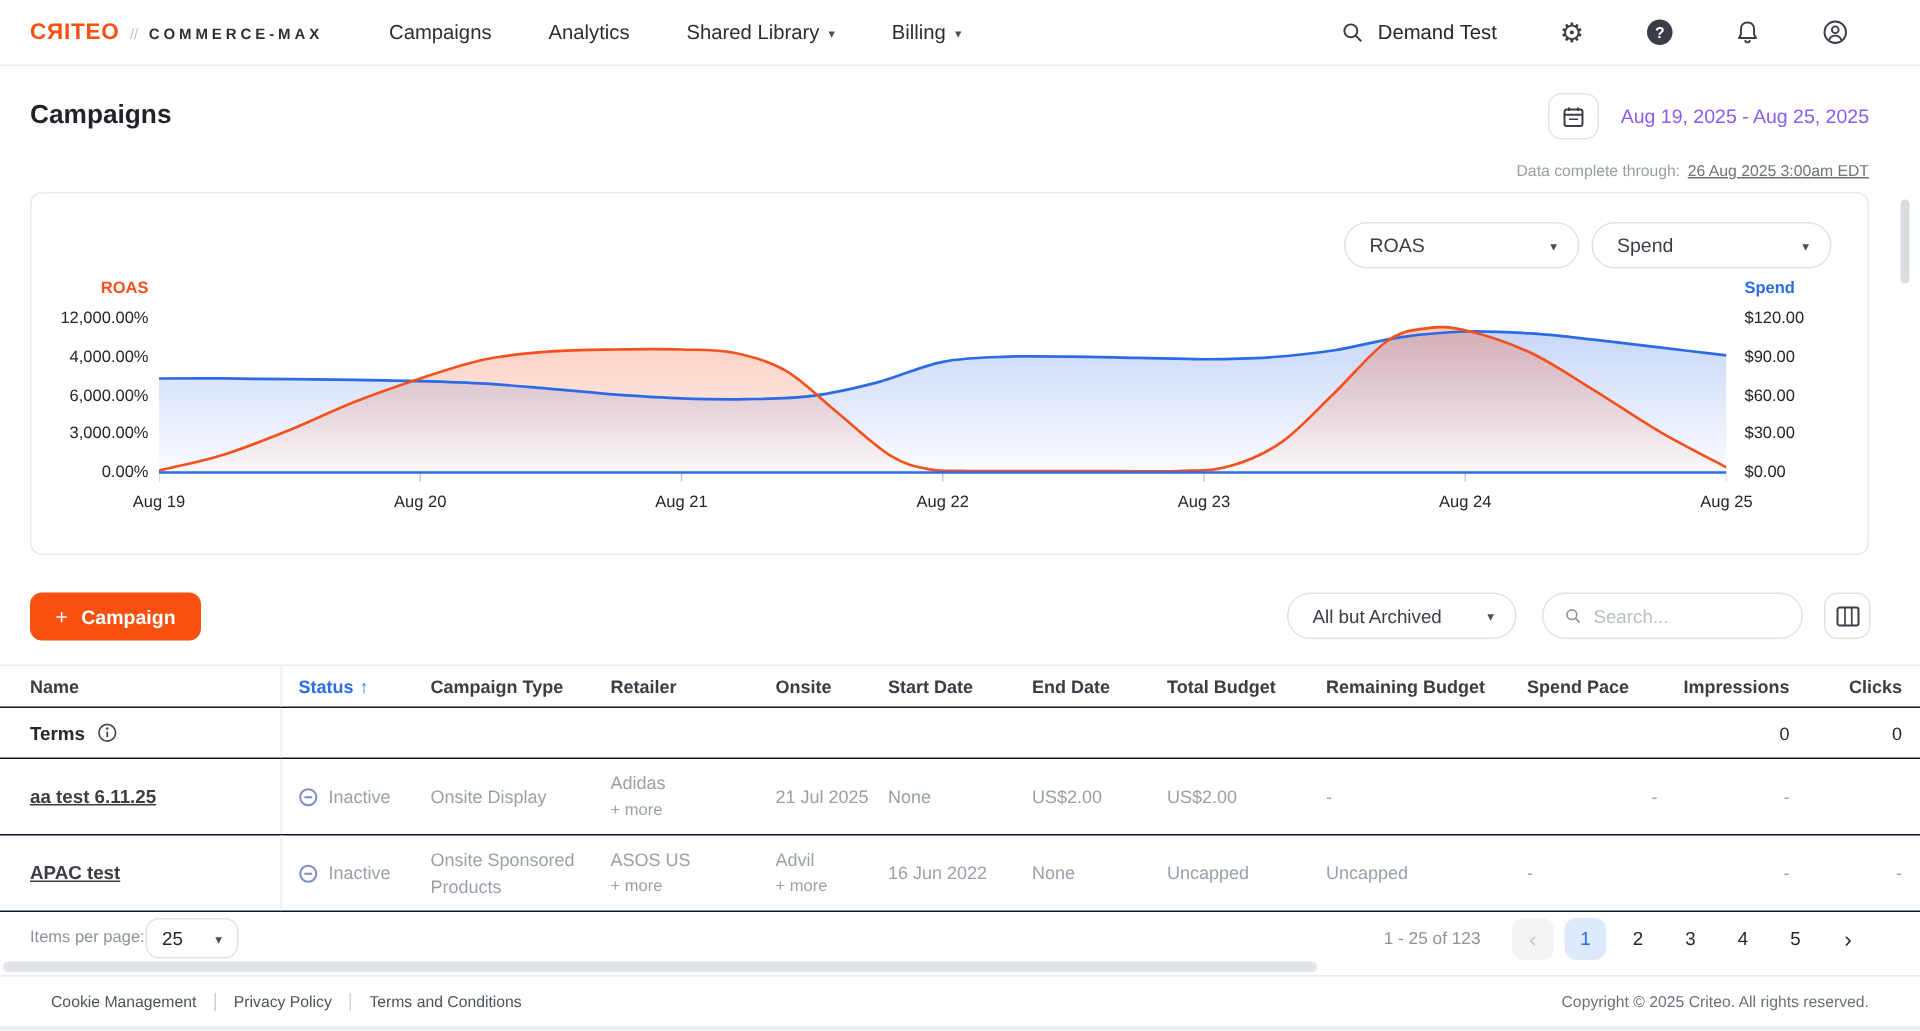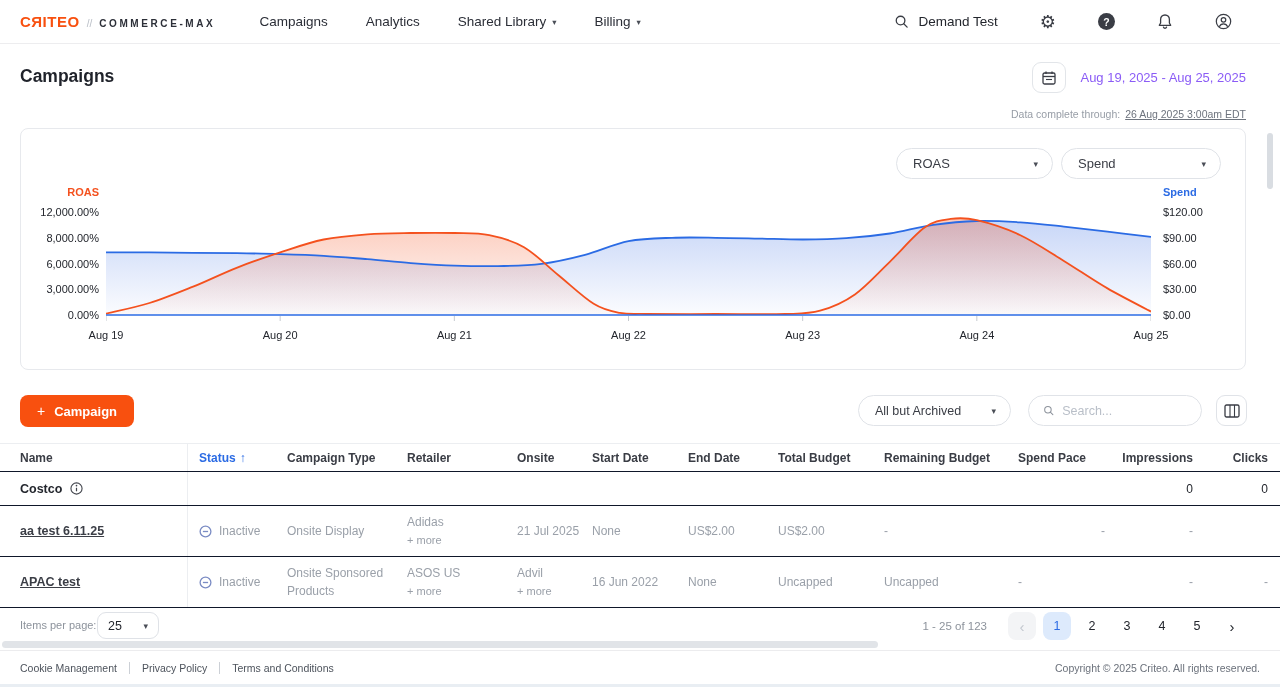--- a/index.html
+++ b/index.html
@@ -105,21 +105,21 @@
     font-size:12.5px; color:#23262d; cursor:pointer; }
   .pg.prev { background:#f3f4f6; color:#c3c8cf; font-size:15px; }
   .pg.next { font-size:15px; }
   .pg.active { background:#ddeafc; color:#2b6be4; }
   #pages { display:flex; gap:7px; }
 
   
   .hscroll { position:absolute; top:641px; left:2px; width:876px; height:7px; background:#e1e4e8; border-radius:4px; }
   .vscroll { position:absolute; right:7px; top:133px; width:6px; height:56px; background:#d9dde2; border-radius:3px; }
   .footer { position:absolute; left:0; top:650px; width:1280px; height:34px; border-top:1px solid #ececee;
-    background:#fff; display:flex; align-items:center; padding:0 20px; }
+    background:#fff; display:flex; align-items:center; padding:0 34px; }
   .flinks { display:flex; align-items:center; gap:12px; font-size:10.5px; color:#4d535c; }
   .fsep { width:1px; height:12px; background:#ccd0d6; }
   .copyright { margin-left:auto; font-size:10.5px; color:#6b717b; }
   body::after { content:''; position:absolute; left:0; right:0; bottom:0; height:3px; background:#e9eef3; }
 </style>
 </head>
 <body>
 
 <header class="topbar">
   <div class="brand">
@@ -194,21 +194,21 @@
     <span class="dd-caret">▾</span>
   </div>
   <div class="chart-dd" id="dd-right">
     <span>Spend</span>
     <span class="dd-caret">▾</span>
   </div>
   <div class="axis-title left" id="left-axis-title" style="color: rgb(244, 81, 30);">ROAS</div>
   <div class="axis-title right" id="right-axis-title" style="color: rgb(43, 107, 228);">Spend</div>
   <div id="left-ticks">
       <div class="tick tick-l" style="top: 77px;">12,000.00%</div>
-      <div class="tick tick-l" style="top: 102.75px;">8,000.00%</div>
+      <div class="tick tick-l" style="top: 102.75px;">4,000.00%</div>
       <div class="tick tick-l" style="top: 128.5px;">6,000.00%</div>
       <div class="tick tick-l" style="top: 154.25px;">3,000.00%</div>
       <div class="tick tick-l" style="top: 180px;">0.00%</div>
     </div>
   <div id="right-ticks">
       <div class="tick tick-r" style="top: 77px;">$120.00</div>
       <div class="tick tick-r" style="top: 102.75px;">$90.00</div>
       <div class="tick tick-r" style="top: 128.5px;">$60.00</div>
       <div class="tick tick-r" style="top: 154.25px;">$30.00</div>
       <div class="tick tick-r" style="top: 180px;">$0.00</div>
@@ -309,21 +309,21 @@
       <div class="cell hcell num">
         <span>Impressions</span>
       </div>
       <div class="cell hcell num">
         <span>Clicks</span>
       </div>
     </div>
 
   <div class="trow t-total">
     <div class="cell c0">
-      <span class="total-label">Costco</span>
+      <span class="total-label">Terms</span>
       <svg width="13" height="13" viewBox="0 0 14 14">
           <circle cx="7" cy="7" r="6" fill="none" stroke="#42454d" stroke-width="1.2"></circle>
           <line x1="7" y1="6.2" x2="7" y2="10" stroke="#42454d" stroke-width="1.3"></line>
           <circle cx="7" cy="3.9" r="0.9" fill="#42454d"></circle>
         </svg>
     </div>
     <div class="cell"></div>
     <div class="cell"></div>
     <div class="cell"></div>
     <div class="cell"></div>

